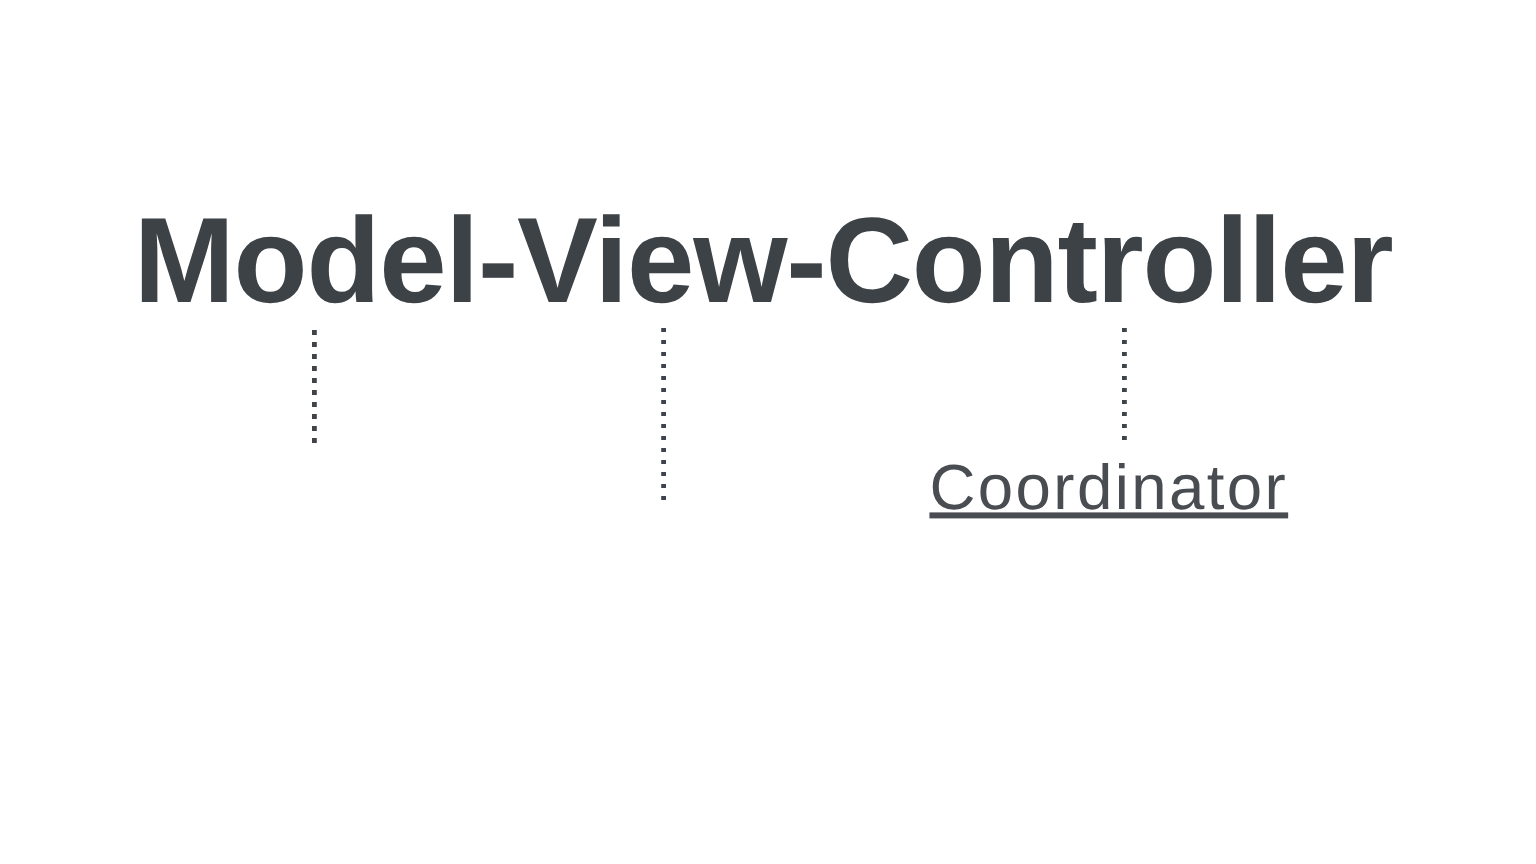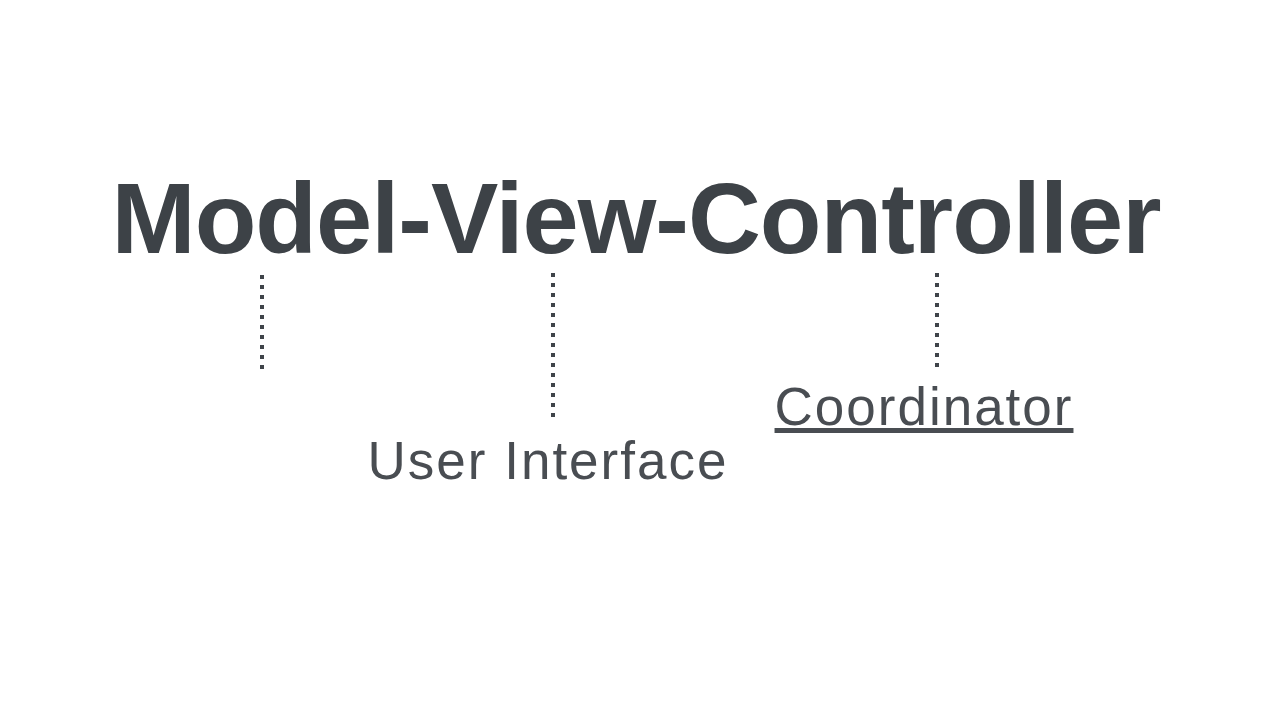--- a/index.html
+++ b/index.html
@@ -68,16 +68,15 @@
 <body>
 
 <div class="stage">
 
   <h1 class="diagram-title">Model-View-Controller</h1>
 
   <div class="connector c-model"></div>
   <div class="connector c-view"></div>
   <div class="connector c-controller"></div>
 
-  <div class="annotation a-view">User Interface</div>
   <div class="annotation a-controller">Coordinator</div>
 
 </div>
 
 </body></html>

